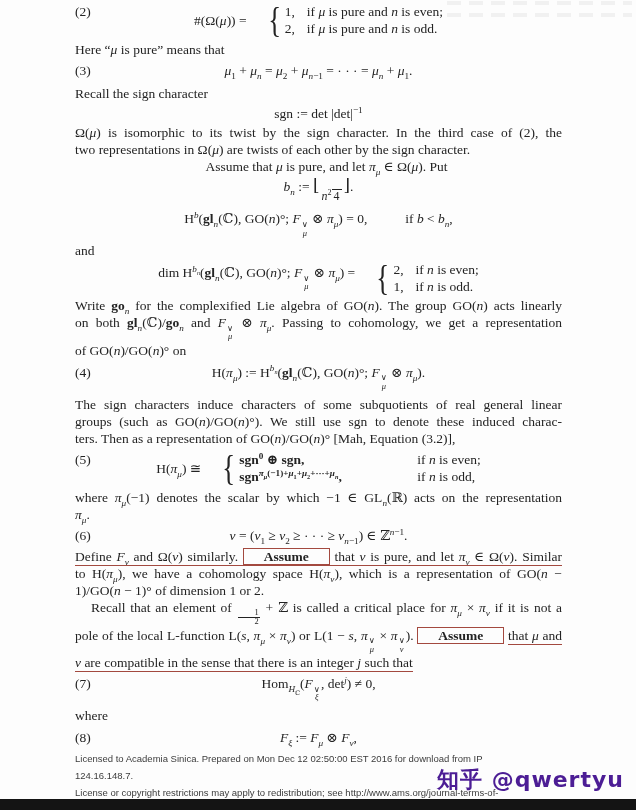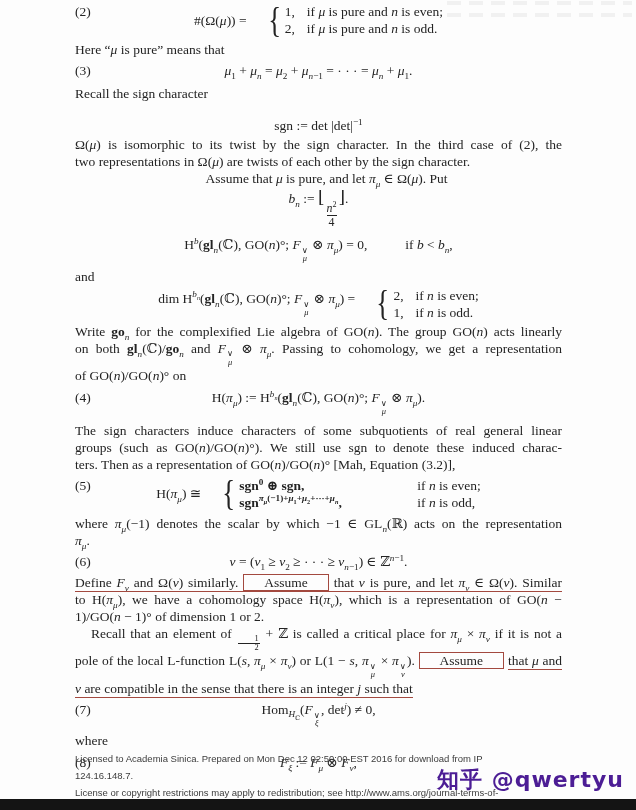--- a/index.html
+++ b/index.html
@@ -17,27 +17,27 @@
   .eqmath{display:inline-flex;align-items:center;gap:19px;vertical-align:middle;}
   .cases{display:inline-flex;align-items:center;}
   .brace{font-size:265%;font-weight:300;line-height:0.9;transform:scaleX(.75);margin-right:2px;}
   .ccol{display:inline-flex;flex-direction:column;text-align:left;}
   .crow{display:flex;line-height:17px;}
   .clhs{display:inline-block;}
   .w20{min-width:22px;}
   .w170{min-width:178px;font-weight:bold;}
   .frak{font-weight:bold;font-style:normal;}
   .ss{display:inline-flex;flex-direction:column;align-items:center;font-size:62%;line-height:1;vertical-align:-0.45em;margin:0 1px;}
-  .frac{display:inline-flex;flex-direction:column;align-items:center;font-size:88%;line-height:1.1;vertical-align:-0.75em;margin:0 2px;}
+  .frac{display:inline-flex;align-items:center;font-size:88%;line-height:1.1;vertical-align:-0.75em;margin:0 2px;}
   .frac .fden{border-top:1px solid #232323;padding:0 2px;}
   .sfrac{display:inline-flex;flex-direction:column;align-items:center;font-size:62%;line-height:1;vertical-align:-0.35em;margin:0 1px;}
   .sfrac .fden{border-top:1px solid #232323;padding:0 1px;}
   .bigb{font-size:125%;}
   .sp{display:inline-block;width:38px;}
-  .redbox{border:1.3px solid #a3493f;padding:0 20px;}
+  .redbox{border:1.3px solid #a3493f;padding:0 20px;font-weight:bold;}
   .redline{border-bottom:1.4px solid #a3493f;padding-bottom:1px;}
   .eq-tall{margin:2px 0 7px;}
   .footer{position:absolute;left:75px;top:750px;width:430px;
           font-family:"Liberation Sans","DejaVu Sans",sans-serif;font-size:9.5px;line-height:17px;color:#3c3c3c;}
   .watermark{position:absolute;right:12px;top:765px;font-family:"DejaVu Sans",sans-serif;
              font-size:22px;font-weight:bold;color:#4c1d95;letter-spacing:1px;}
   .bottombar{position:absolute;left:0;bottom:0;width:636px;height:11px;background:#141414;}
   .artifact{position:absolute;top:1px;right:4px;width:185px;height:24px;opacity:.45;
             background:repeating-linear-gradient(90deg,#e3e3e3 0 14px,#fdfdfd 14px 22px);
             -webkit-mask-image:linear-gradient(#000 4px,transparent 4px 12px,#000 12px 16px,transparent 16px);
@@ -73,21 +73,21 @@
 
     <div class="tline l">Here “<i>μ</i> is pure” means that</div>
 
     <div class="eqrow" style="margin:4px 0 6px">
       <span class="eqnum">(3)</span>
       <span><i>μ</i><sub>1</sub> + <i>μ</i><sub><i>n</i></sub> = <i>μ</i><sub>2</sub> + <i>μ</i><sub><i>n</i>−1</sub> = · · · = <i>μ</i><sub><i>n</i></sub> + <i>μ</i><sub>1</sub>.</span>
     </div>
 
     <div class="tline l">Recall the sign character</div>
 
-    <div class="eqrow" style="margin:15px 0 2px">
+    <div class="eqrow" style="margin:3px 0 2px">
       <span>sgn := det |det|<sup>−1</sup></span>
     </div>
 
     <div>
       <div class="tline j">Ω(<i>μ</i>) is isomorphic to its twist by the sign character. In the third case of (2), the</div>
       <div class="tline l">two representations in Ω(<i>μ</i>) are twists of each other by the sign character.</div>
     </div>
 
     <div class="tline l ind">Assume that <i>μ</i> is pure, and let <i>π</i><sub><i>μ</i></sub> ∈ Ω(<i>μ</i>). Put</div>
 

